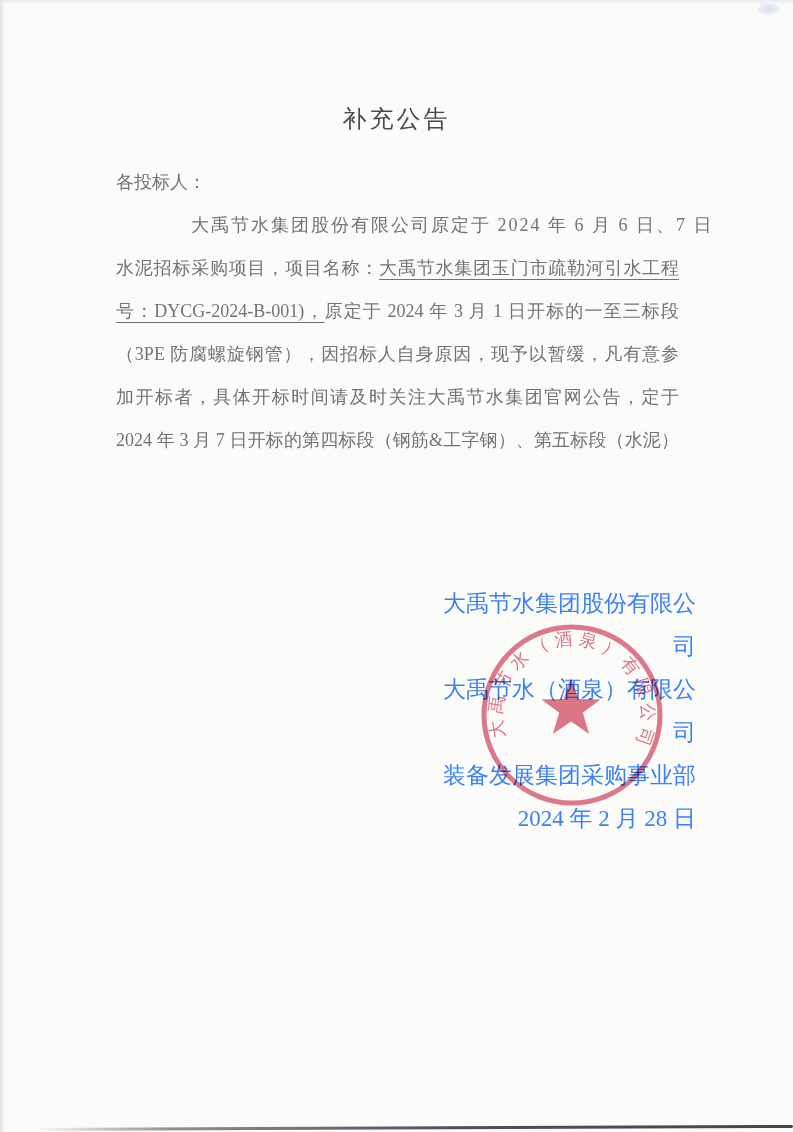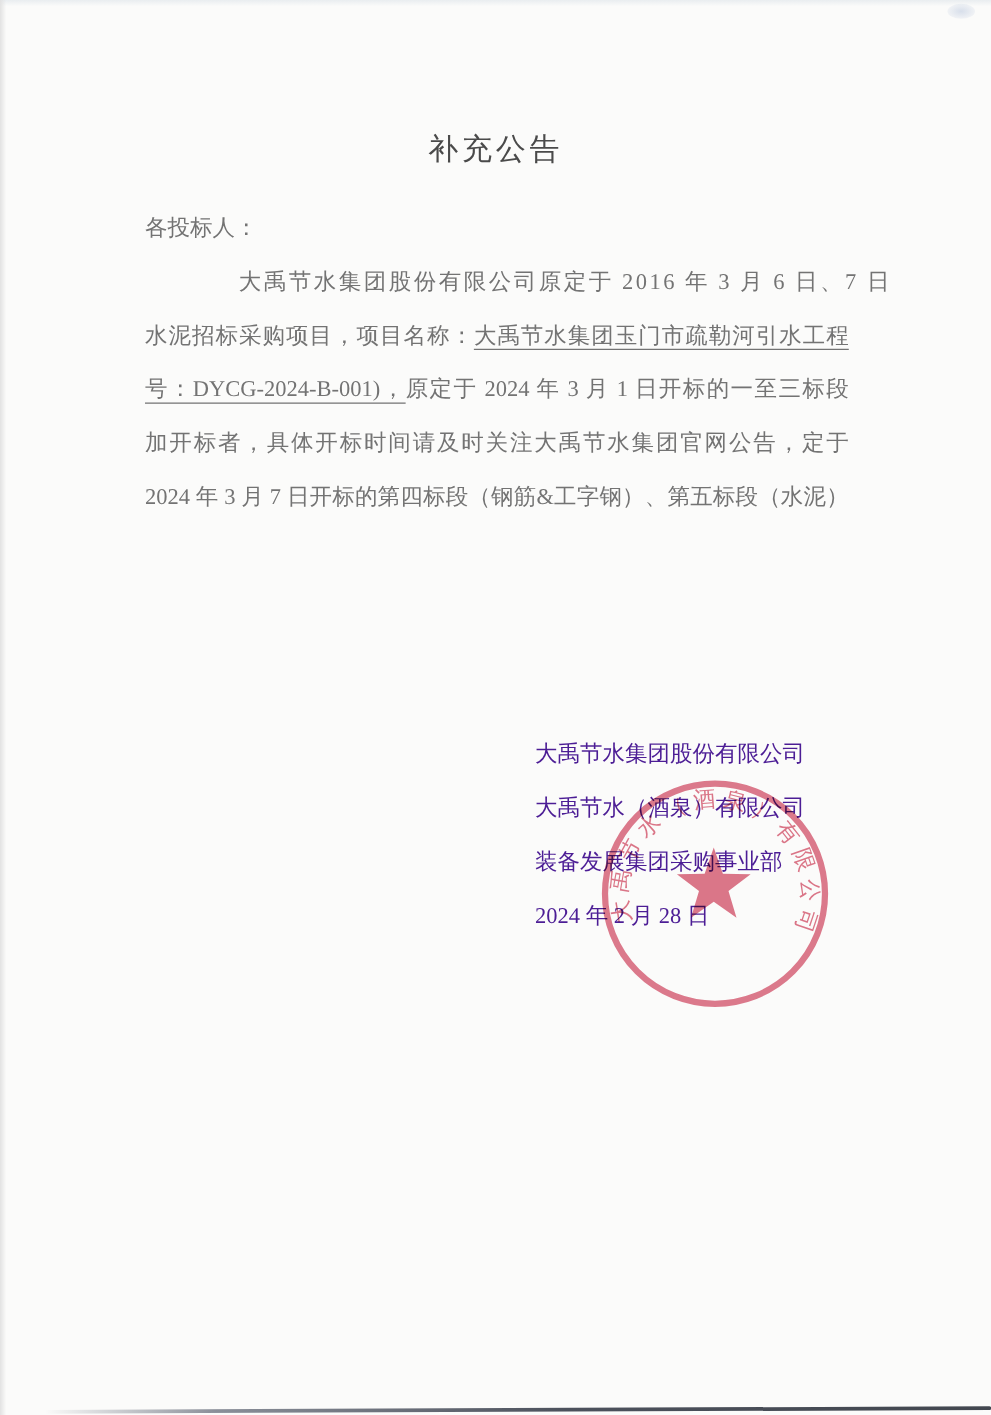--- a/index.html
+++ b/index.html
@@ -25,41 +25,42 @@
 
   
   .body-block{position:absolute;left:116px;top:161px;width:563px;
     font-size:18px;line-height:43px;color:#737373;}
   .bline{height:43px;white-space:nowrap;}
   .bline.just{white-space:normal;text-align:justify;text-align-last:justify;text-justify:inter-character;}
   .bline.p-first{text-indent:75px;letter-spacing:2px;}
   .ul{text-decoration:underline;text-underline-offset:5px;text-decoration-thickness:1.2px;}
 
   
-  .sig-block{position:absolute;left:428px;top:582px;width:268px;text-align:left;
-    font-size:18px;line-height:43px;color:#4c1d95;}
+  .sig-block{position:absolute;left:428px;top:582px;width:268px;text-align:right;
+    font-size:23px;line-height:43px;color:#3b82f6;}
 
   
   .seal{position:absolute;left:477px;top:620px;width:190px;height:190px;
     mix-blend-mode:multiply;opacity:.85;filter:blur(.3px);}
 </style>
 </head>
 <body>
 
 <div class="edge-top"></div>
 <div class="edge-left"></div>
 <div class="smudge"></div>
 
 <div class="title">补充公告</div>
 
 <div class="body-block">
   <div class="bline">各投标人：</div>
-  <div class="bline p-first"><span>大禹节水集团股份有限公司原定于 2016 年 3 月 6 日、7 日</span></div>
+  <div class="bline p-first"><span>大禹节水集团股份有限公司原定于 2024 年 6 月 6 日、7 日</span></div>
   <div class="bline just"><span>水泥招标采购项目，项目名称：</span><span class="ul">大禹节水集团玉门市疏勒河引水工程</span></div>
   <div class="bline just"><span class="ul">号：DYCG-2024-B-001)，</span><span>原定于 2024 年 3 月 1 日开标的一至三标段</span></div>
+  <div class="bline just"><span>（3PE 防腐螺旋钢管），因招标人自身原因，现予以暂缓，凡有意参</span></div>
   <div class="bline just"><span>加开标者，具体开标时间请及时关注大禹节水集团官网公告，定于</span></div>
   <div class="bline just"><span>2024 年 3 月 7 日开标的第四标段（钢筋&amp;工字钢）、第五标段（水泥）</span></div>
 </div>
 
 <div class="sig-block">
   <div>大禹节水集团股份有限公司</div>
   <div>大禹节水（酒泉）有限公司</div>
   <div>装备发展集团采购事业部</div>
   <div>2024 年 2 月 28 日</div>
 </div>

